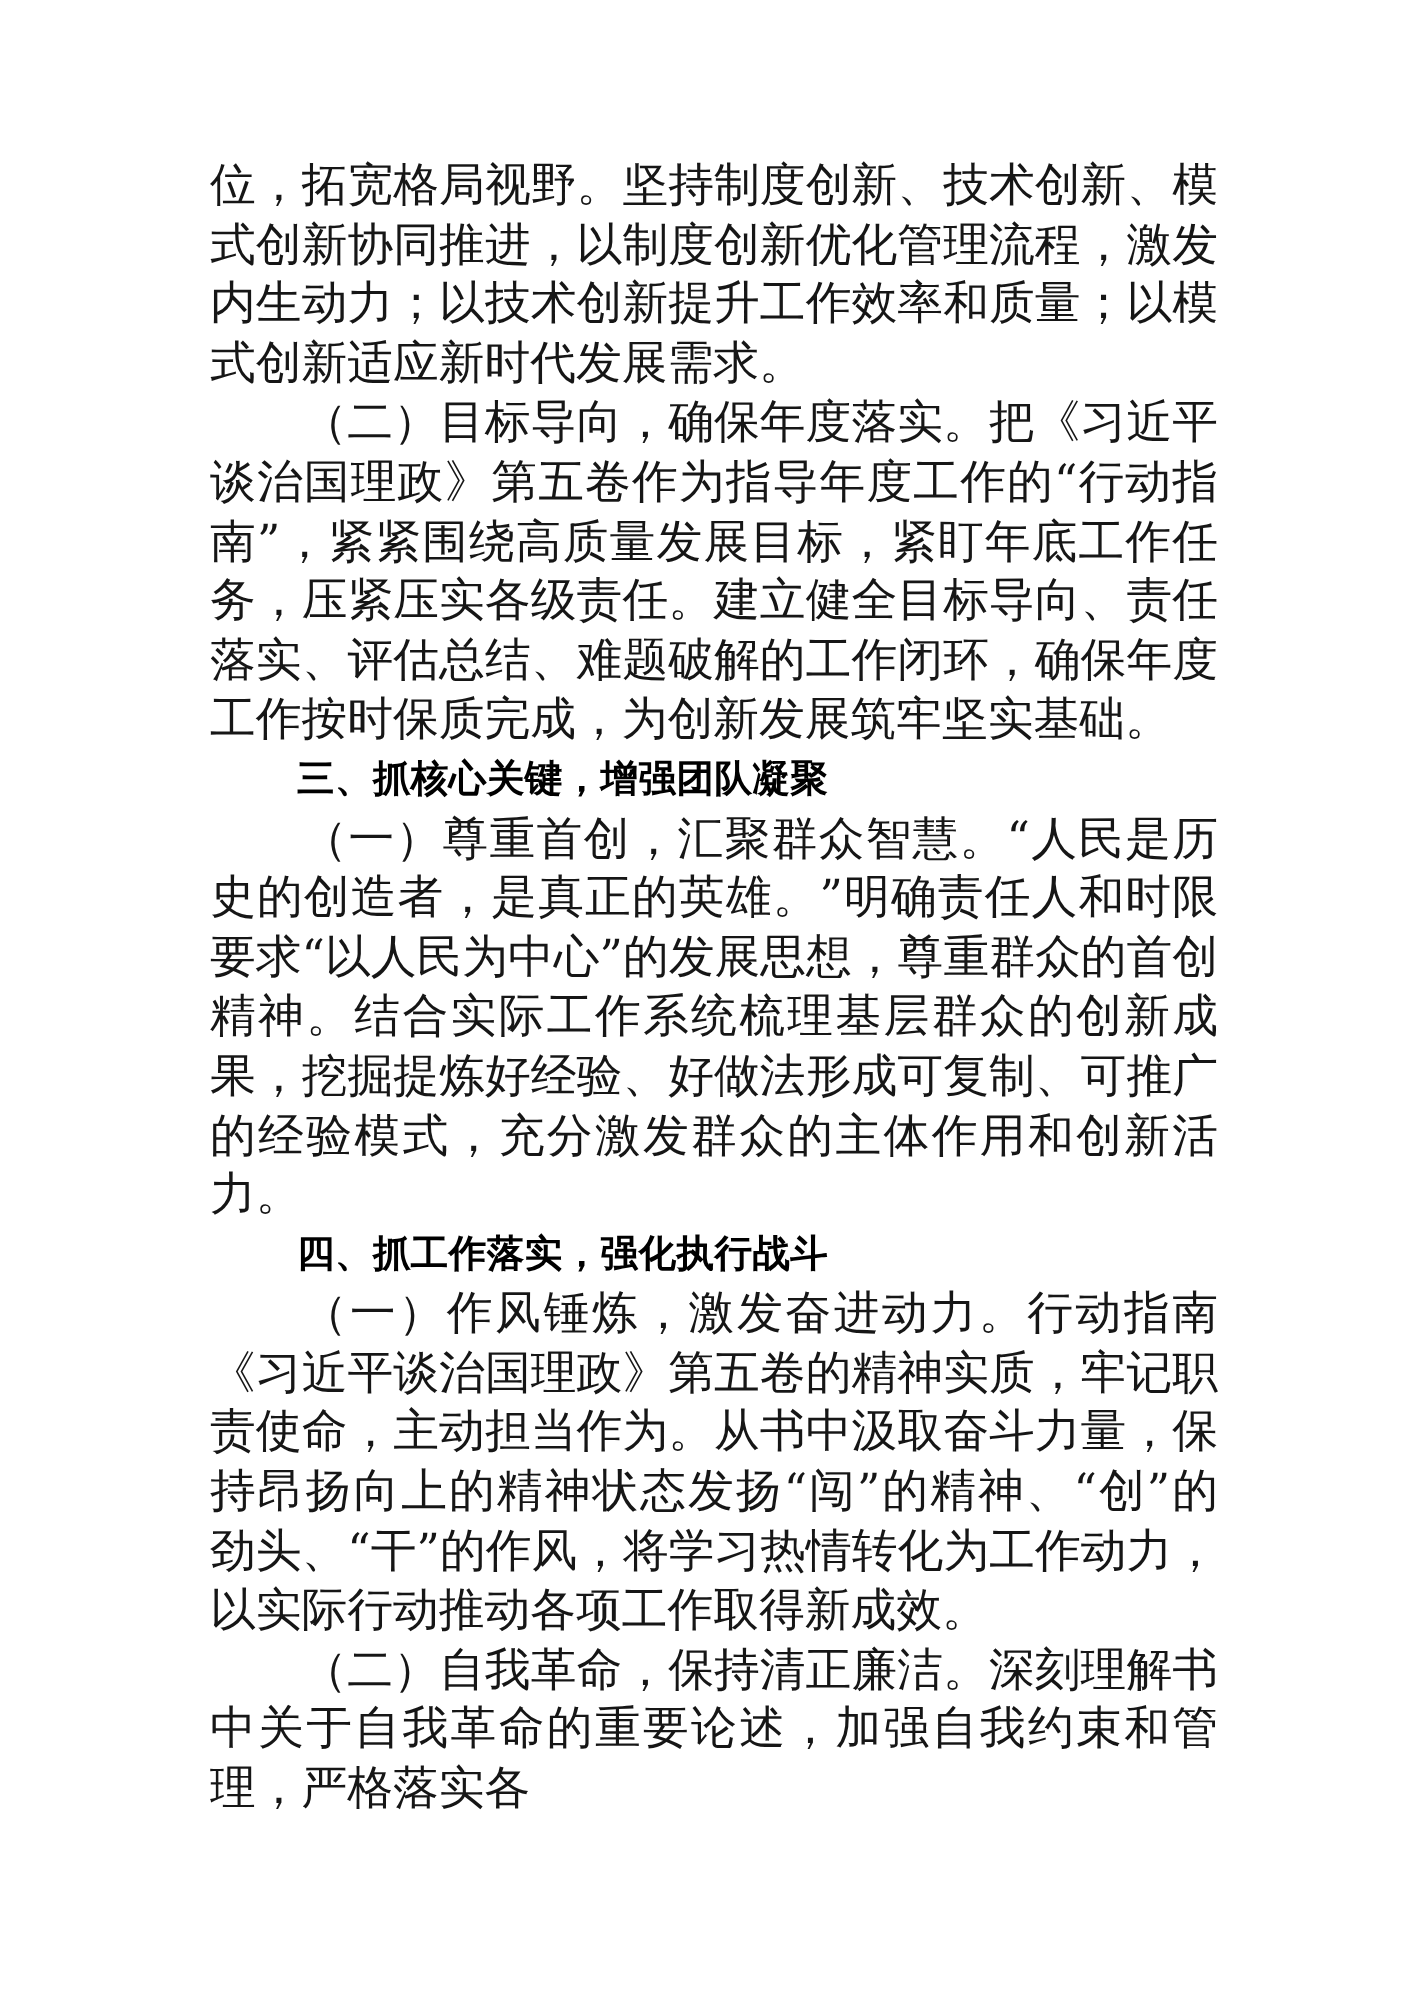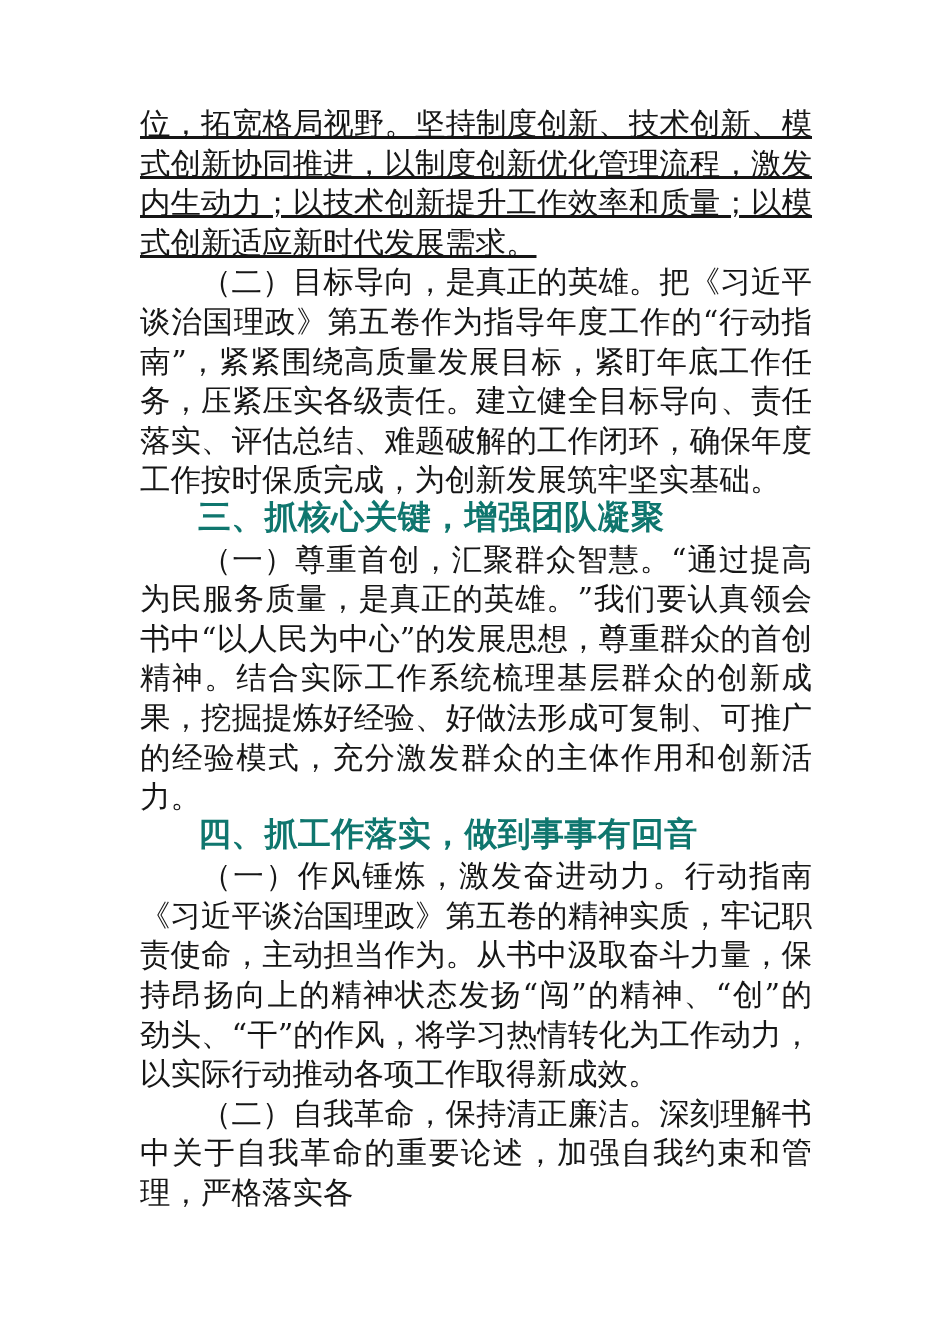--- a/index.html
+++ b/index.html
@@ -34,51 +34,50 @@
     text-align: justify;
     text-justify: inter-character;
     text-indent: 61px;
     margin: 0 0 0 0;
     letter-spacing: 0px;
     word-break: break-all;
     font-weight: 400;
   }
   .para.no-indent {
     text-indent: 0;
-    text-decoration: underline;
   }
   
   .heading {
-    font-family: Liberation Mono, monospace;
-    font-size: 33px;
+    font-family: Liberation Serif, serif;
+    font-size: 25px;
     line-height: 39.6px;
-    color: #0f766e;
+    color: #000000;
     font-weight: 700;
     text-indent: 58px;
     text-align: left;
     margin: 0;
     letter-spacing: 0.3px;
     word-break: break-all;
   }
 </style>
 </head>
 <body>
 
 <div class="page">
   <div class="text-column">
 
     <p class="para no-indent">位，拓宽格局视野。坚持制度创新、技术创新、模式创新协同推进，以制度创新优化管理流程，激发内生动力；以技术创新提升工作效率和质量；以模式创新适应新时代发展需求。</p>
 
-    <p class="para">（二）目标导向，是真正的英雄。把《习近平谈治国理政》第五卷作为指导年度工作的“行动指南”，紧紧围绕高质量发展目标，紧盯年底工作任务，压紧压实各级责任。建立健全目标导向、责任落实、评估总结、难题破解的工作闭环，确保年度工作按时保质完成，为创新发展筑牢坚实基础。</p>
+    <p class="para">（二）目标导向，确保年度落实。把《习近平谈治国理政》第五卷作为指导年度工作的“行动指南”，紧紧围绕高质量发展目标，紧盯年底工作任务，压紧压实各级责任。建立健全目标导向、责任落实、评估总结、难题破解的工作闭环，确保年度工作按时保质完成，为创新发展筑牢坚实基础。</p>
 
     <h2 class="heading">三、抓核心关键，增强团队凝聚</h2>
 
-    <p class="para">（一）尊重首创，汇聚群众智慧。“通过提高为民服务质量，是真正的英雄。”我们要认真领会书中“以人民为中心”的发展思想，尊重群众的首创精神。结合实际工作系统梳理基层群众的创新成果，挖掘提炼好经验、好做法形成可复制、可推广的经验模式，充分激发群众的主体作用和创新活力。</p>
+    <p class="para">（一）尊重首创，汇聚群众智慧。“人民是历史的创造者，是真正的英雄。”明确责任人和时限要求“以人民为中心”的发展思想，尊重群众的首创精神。结合实际工作系统梳理基层群众的创新成果，挖掘提炼好经验、好做法形成可复制、可推广的经验模式，充分激发群众的主体作用和创新活力。</p>
 
 
-    <h2 class="heading">四、抓工作落实，做到事事有回音</h2>
+    <h2 class="heading">四、抓工作落实，强化执行战斗</h2>
 
     <p class="para">（一）作风锤炼，激发奋进动力。行动指南《习近平谈治国理政》第五卷的精神实质，牢记职责使命，主动担当作为。从书中汲取奋斗力量，保持昂扬向上的精神状态发扬“闯”的精神、“创”的劲头、“干”的作风，将学习热情转化为工作动力，以实际行动推动各项工作取得新成效。</p>
 
     <p class="para">（二）自我革命，保持清正廉洁。深刻理解书中关于自我革命的重要论述，加强自我约束和管理，严格落实各</p>
 
   </div>
 </div>
 
 </body></html>

